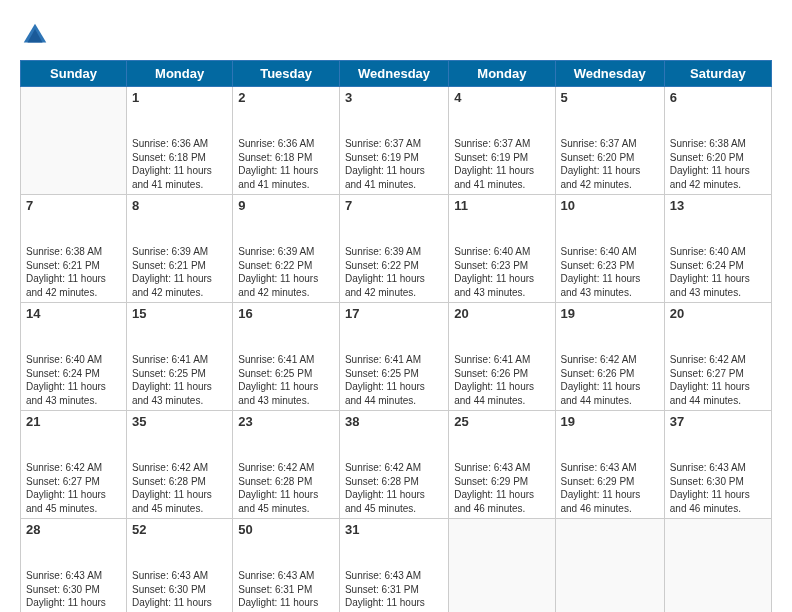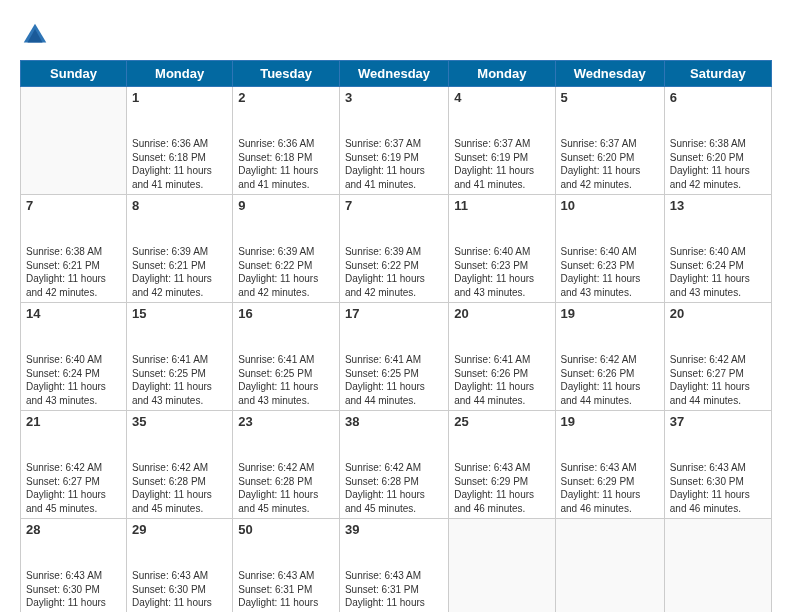--- a/index.html
+++ b/index.html
@@ -239,29 +239,29 @@
             <span class="day-number">37</span>
             <div class="day-info">Sunrise: 6:43 AM<br>Sunset: 6:30 PM<br>Daylight: 11 hours and 46 minutes.</div>
           </td>
         </tr>
         <tr>
           <td>
             <span class="day-number">28</span>
             <div class="day-info">Sunrise: 6:43 AM<br>Sunset: 6:30 PM<br>Daylight: 11 hours and 47 minutes.</div>
           </td>
           <td>
-            <span class="day-number">29</span>
+            <span class="day-number">52</span>
             <div class="day-info">Sunrise: 6:43 AM<br>Sunset: 6:30 PM<br>Daylight: 11 hours and 47 minutes.</div>
           </td>
           <td>
             <span class="day-number">50</span>
             <div class="day-info">Sunrise: 6:43 AM<br>Sunset: 6:31 PM<br>Daylight: 11 hours and 47 minutes.</div>
           </td>
           <td>
-            <span class="day-number">39</span>
+            <span class="day-number">31</span>
             <div class="day-info">Sunrise: 6:43 AM<br>Sunset: 6:31 PM<br>Daylight: 11 hours and 47 minutes.</div>
           </td>
           <td class="empty-cell"></td>
           <td class="empty-cell"></td>
           <td class="empty-cell"></td>
         </tr>
       </tbody>
   </table>
 </div>
 

